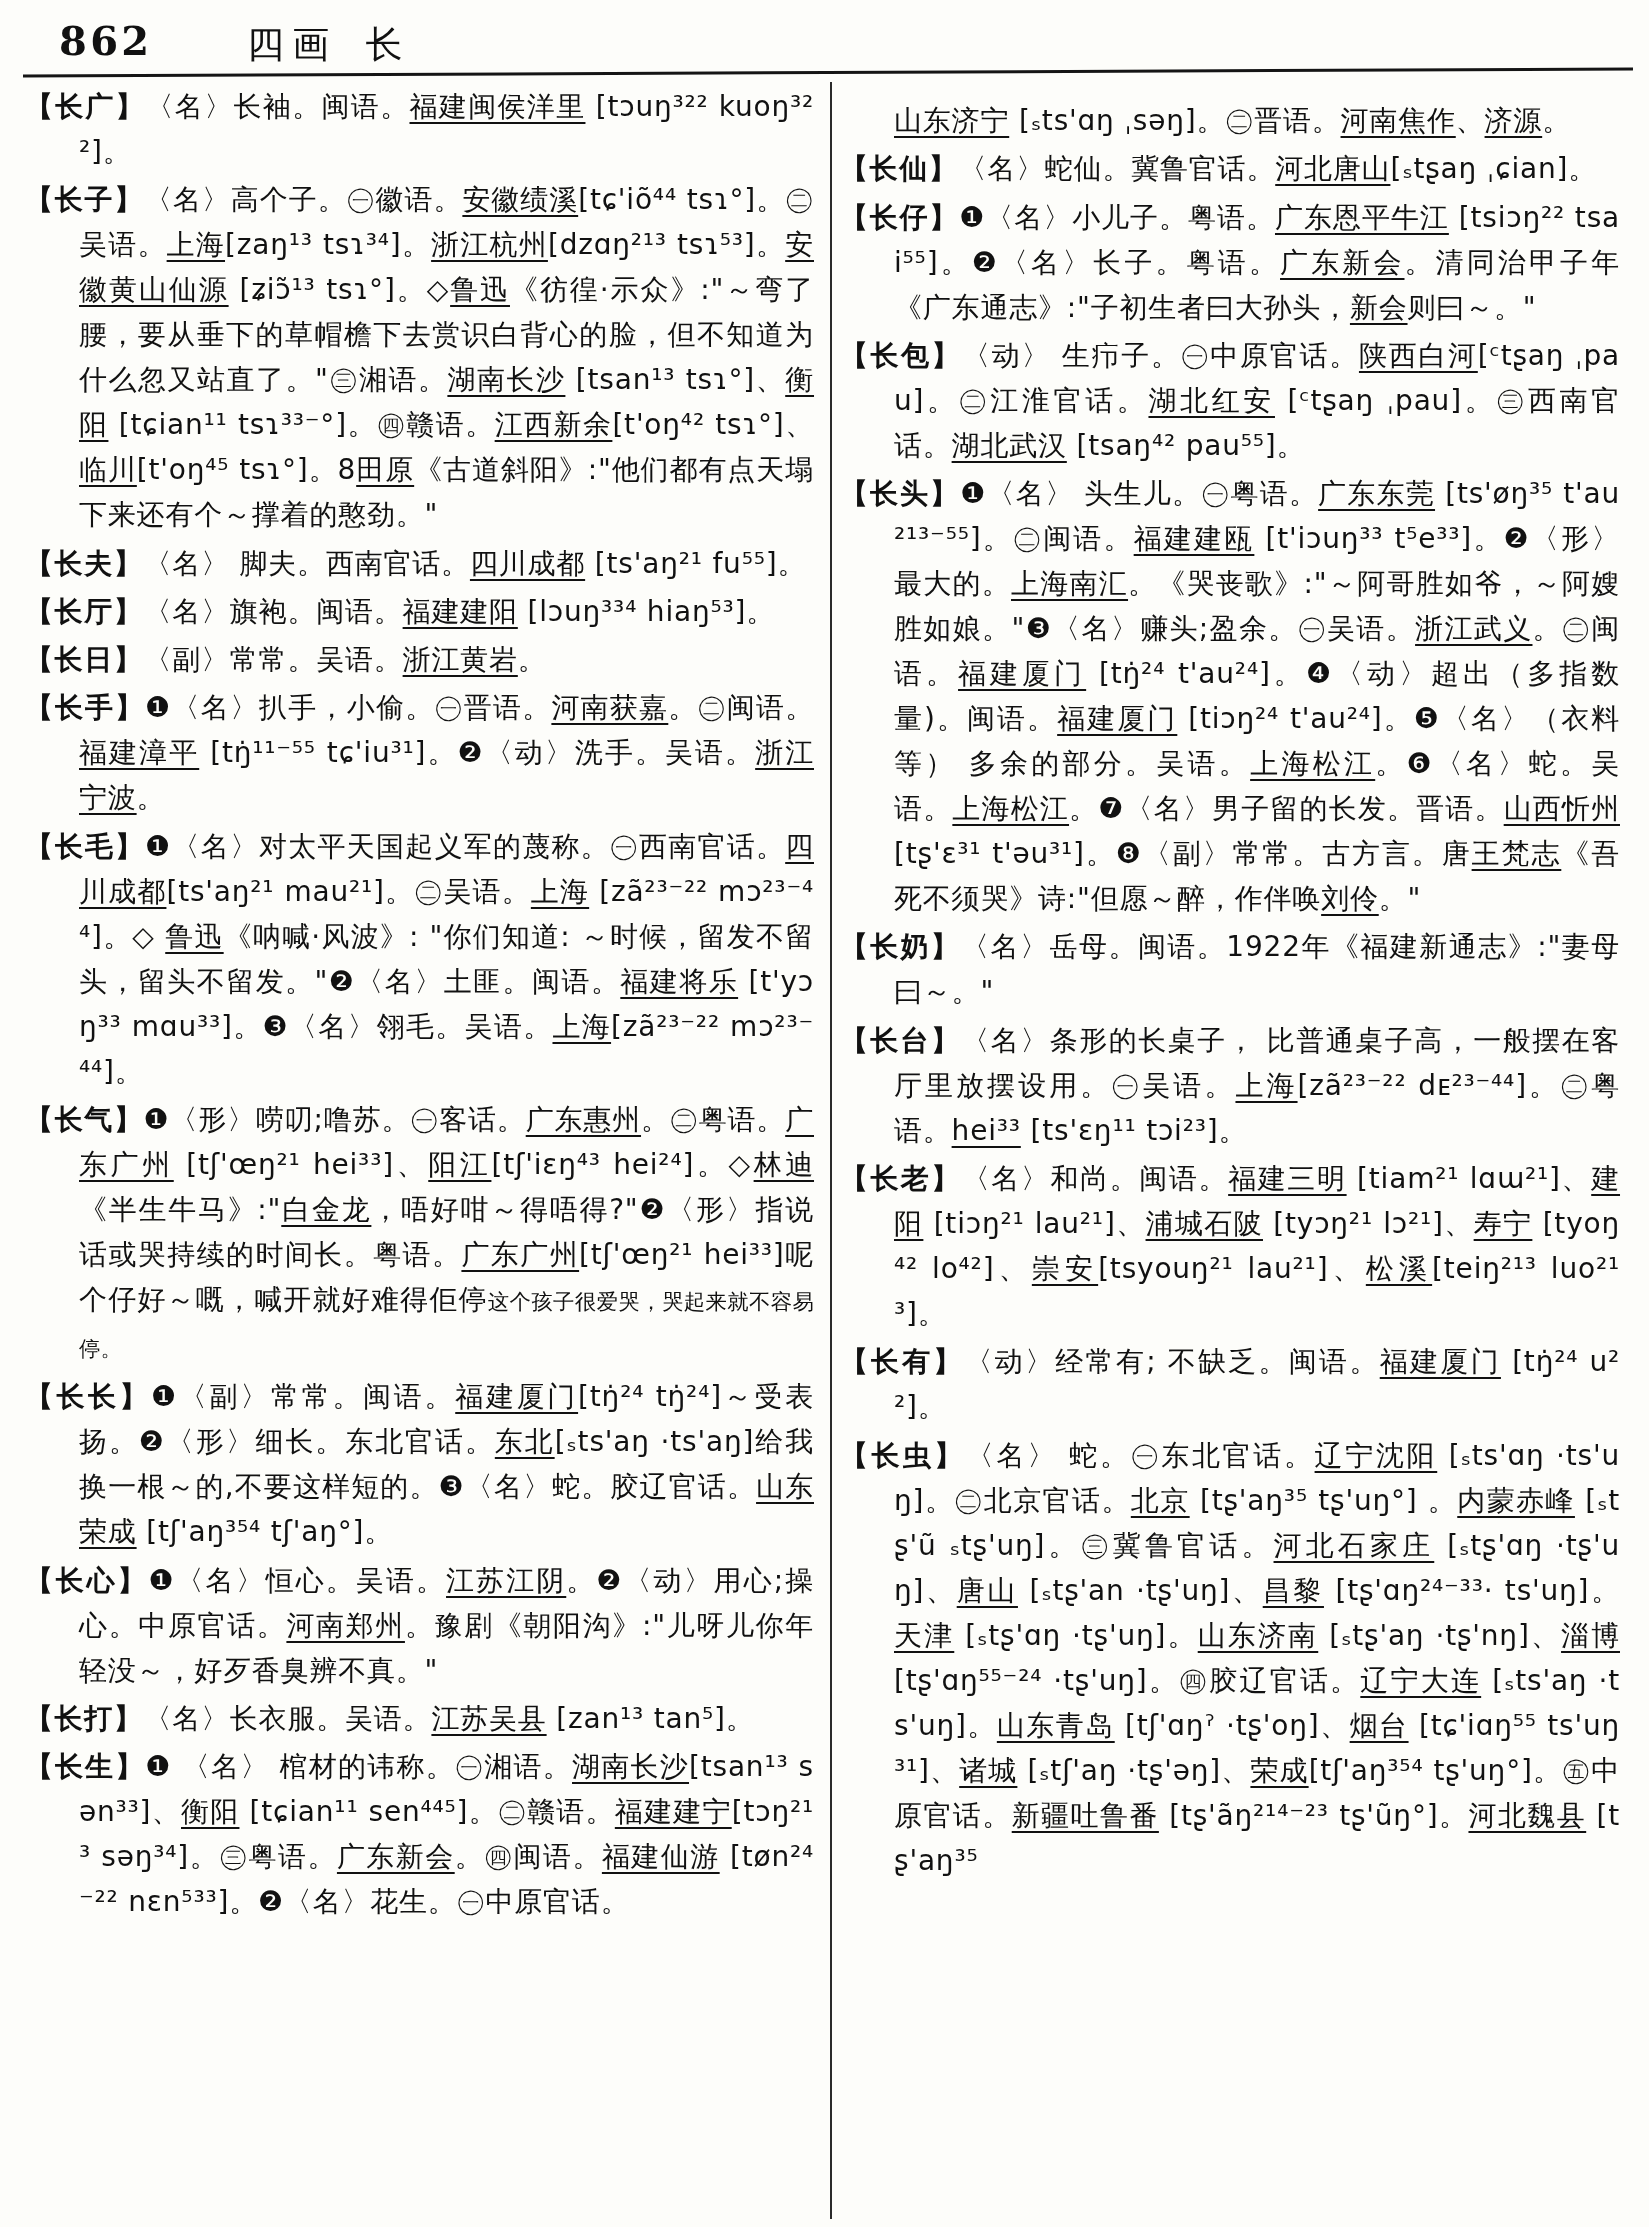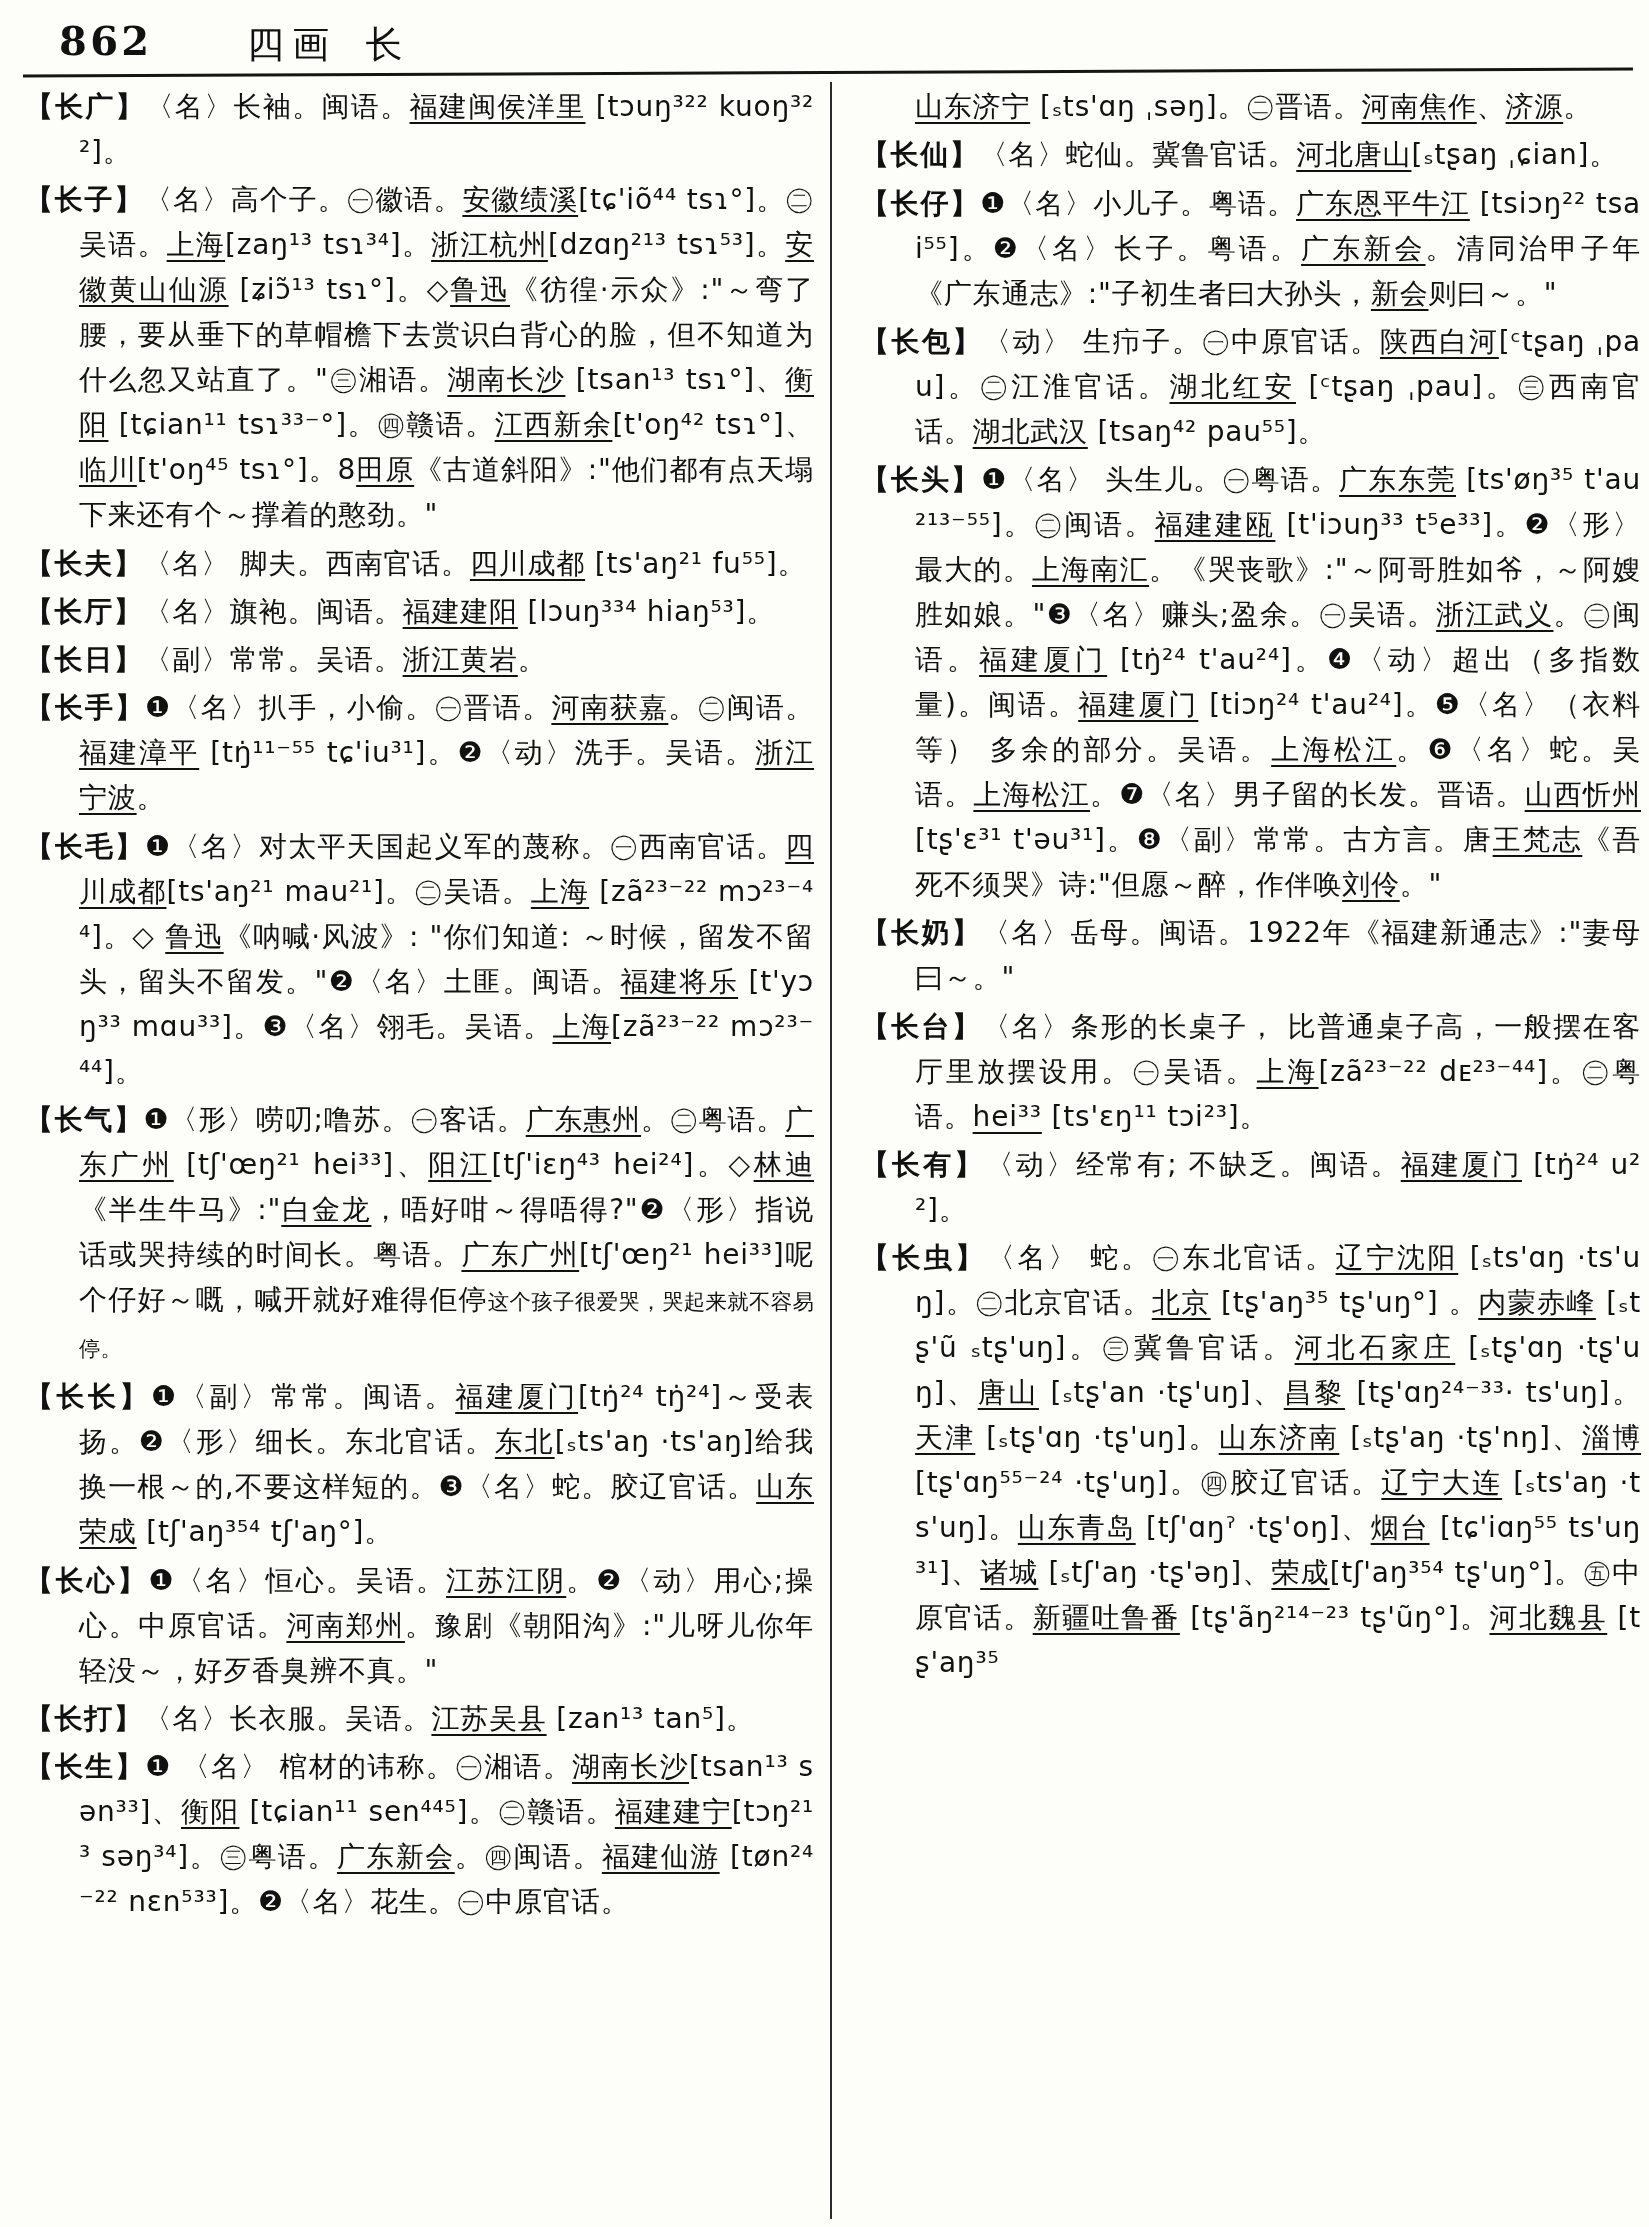--- a/index.html
+++ b/index.html
@@ -21,21 +21,21 @@
   .header-rule{
     position:absolute;left:23px;top:71px;width:1610px;height:2.5px;
     background:#151515;transform:rotate(-0.25deg);
   }
   .col-divider{
     position:absolute;left:830px;top:82px;width:1.6px;height:2137px;
     background:#2a2a2a;
   }
   .column{position:absolute;top:84px;}
   .column.left{left:25px;width:789px;}
-  .column.right{left:861px;width:780px;}
+  .column.right{left:840px;width:780px;margin-top:14px;}
   .entry{
     font-size:28px;line-height:45px;margin:0 0 3.3px 0;
     padding-left:54px;text-indent:-54px;
     text-align:justify;text-justify:inter-character;
     letter-spacing:0.8px;word-break:break-all;
   }
   .entry.cont{text-indent:0;}
   .entry .head{font-weight:bold;letter-spacing:1.6px;}
   .entry .u{text-decoration:underline;text-underline-offset:5.8px;text-decoration-thickness:1.6px;}
   .entry .sm{font-size:21.4px;letter-spacing:0;}
@@ -65,16 +65,17 @@
     <p class="entry"><span class="head">【长生】</span><span>❶ 〈名〉 棺材的讳称。㊀湘语。<span class="u">湖南长沙</span>[tsan¹³ sən³³]、<span class="u">衡阳</span> [tɕian¹¹ sen⁴⁴⁵]。㊁赣语。<span class="u">福建建宁</span>[tɔŋ²¹³ səŋ³⁴]。㊂粤语。<span class="u">广东新会</span>。㊃闽语。<span class="u">福建仙游</span> [tøn²⁴⁻²² nɛn⁵³³]。❷〈名〉花生。㊀中原官话。</span></p>
   </div>
 <div class="column right">
     <p class="entry cont"><span><span class="u">山东济宁</span> [ₛts'ɑŋ ˌsəŋ]。㊁晋语。<span class="u">河南焦作</span>、<span class="u">济源</span>。</span></p>
     <p class="entry"><span class="head">【长仙】</span><span>〈名〉蛇仙。冀鲁官话。<span class="u">河北唐山</span>[ₛtʂaŋ ˌɕian]。</span></p>
     <p class="entry"><span class="head">【长仔】</span><span>❶〈名〉小儿子。粤语。<span class="u">广东恩平牛江</span> [tsiɔŋ²² tsai⁵⁵]。❷〈名〉长子。粤语。<span class="u">广东新会</span>。清同治甲子年《广东通志》:"子初生者曰大孙头，<span class="u">新会</span>则曰～。"</span></p>
     <p class="entry"><span class="head">【长包】</span><span>〈动〉 生疖子。㊀中原官话。<span class="u">陕西白河</span>[ᶜtʂaŋ ˌpau]。㊁江淮官话。<span class="u">湖北红安</span> [ᶜtʂaŋ ˌpau]。㊂西南官话。<span class="u">湖北武汉</span> [tsaŋ⁴² pau⁵⁵]。</span></p>
     <p class="entry"><span class="head">【长头】</span><span>❶〈名〉 头生儿。㊀粤语。<span class="u">广东东莞</span> [ts'øŋ³⁵ t'au²¹³⁻⁵⁵]。㊁闽语。<span class="u">福建建瓯</span> [t'iɔuŋ³³ t⁵e³³]。❷〈形〉最大的。<span class="u">上海南汇</span>。《哭丧歌》:"～阿哥胜如爷，～阿嫂胜如娘。"❸〈名〉赚头;盈余。㊀吴语。<span class="u">浙江武义</span>。㊁闽语。<span class="u">福建厦门</span> [tŋ̇²⁴ t'au²⁴]。❹〈动〉超出（多指数量)。闽语。<span class="u">福建厦门</span> [tiɔŋ²⁴ t'au²⁴]。❺〈名〉（衣料等） 多余的部分。吴语。<span class="u">上海松江</span>。❻〈名〉蛇。吴语。<span class="u">上海松江</span>。❼〈名〉男子留的长发。晋语。<span class="u">山西忻州</span>[tʂ'ɛ³¹ t'əu³¹]。❽〈副〉常常。古方言。唐<span class="u">王梵志</span>《吾死不须哭》诗:"但愿～醉，作伴唤<span class="u">刘伶</span>。"</span></p>
     <p class="entry"><span class="head">【长奶】</span><span>〈名〉岳母。闽语。1922年《福建新通志》:"妻母曰～。"</span></p>
     <p class="entry"><span class="head">【长台】</span><span>〈名〉条形的长桌子， 比普通桌子高，一般摆在客厅里放摆设用。㊀吴语。<span class="u">上海</span>[zã²³⁻²² dᴇ²³⁻⁴⁴]。㊁粤语。<span class="u">hei³³</span> [ts'ɛŋ¹¹ tɔi²³]。</span></p>
+    <p class="entry"><span class="head">【长老】</span><span>〈名〉和尚。闽语。<span class="u">福建三明</span> [tiam²¹ lɑɯ²¹]、<span class="u">建阳</span> [tiɔŋ²¹ lau²¹]、<span class="u">浦城石陂</span> [tyɔŋ²¹ lɔ²¹]、<span class="u">寿宁</span> [tyoŋ⁴² lo⁴²]、<span class="u">崇安</span>[tsyouŋ²¹ lau²¹]、<span class="u">松溪</span>[teiŋ²¹³ luo²¹³]。</span></p>
     <p class="entry"><span class="head">【长有】</span><span>〈动〉经常有; 不缺乏。闽语。<span class="u">福建厦门</span> [tŋ̇²⁴ u²²]。</span></p>
     <p class="entry"><span class="head">【长虫】</span><span>〈名〉 蛇。㊀东北官话。<span class="u">辽宁沈阳</span> [ₛts'ɑŋ ·ts'uŋ]。㊁北京官话。<span class="u">北京</span> [tʂ'aŋ³⁵ tʂ'uŋ°] 。<span class="u">内蒙赤峰</span> [ₛtʂ'ũ ₛtʂ'uŋ]。㊂冀鲁官话。<span class="u">河北石家庄</span> [ₛtʂ'ɑŋ ·tʂ'uŋ]、<span class="u">唐山</span> [ₛtʂ'an ·tʂ'uŋ]、<span class="u">昌黎</span> [tʂ'ɑŋ²⁴⁻³³· ts'uŋ]。<span class="u">天津</span> [ₛtʂ'ɑŋ ·tʂ'uŋ]。<span class="u">山东济南</span> [ₛtʂ'aŋ ·tʂ'nŋ]、<span class="u">淄博</span> [tʂ'ɑŋ⁵⁵⁻²⁴ ·tʂ'uŋ]。㊃胶辽官话。<span class="u">辽宁大连</span> [ₛts'aŋ ·ts'uŋ]。<span class="u">山东青岛</span> [tʃ'ɑŋˀ ·tʂ'oŋ]、<span class="u">烟台</span> [tɕ'iɑŋ⁵⁵ ts'uŋ³¹]、<span class="u">诸城</span> [ₛtʃ'aŋ ·tʂ'əŋ]、<span class="u">荣成</span>[tʃ'aŋ³⁵⁴ tʂ'uŋ°]。㊄中原官话。<span class="u">新疆吐鲁番</span> [tʂ'ãŋ²¹⁴⁻²³ tʂ'ũŋ°]。<span class="u">河北魏县</span> [tʂ'aŋ³⁵</span></p>
   </div>
 
 
 </body></html>

